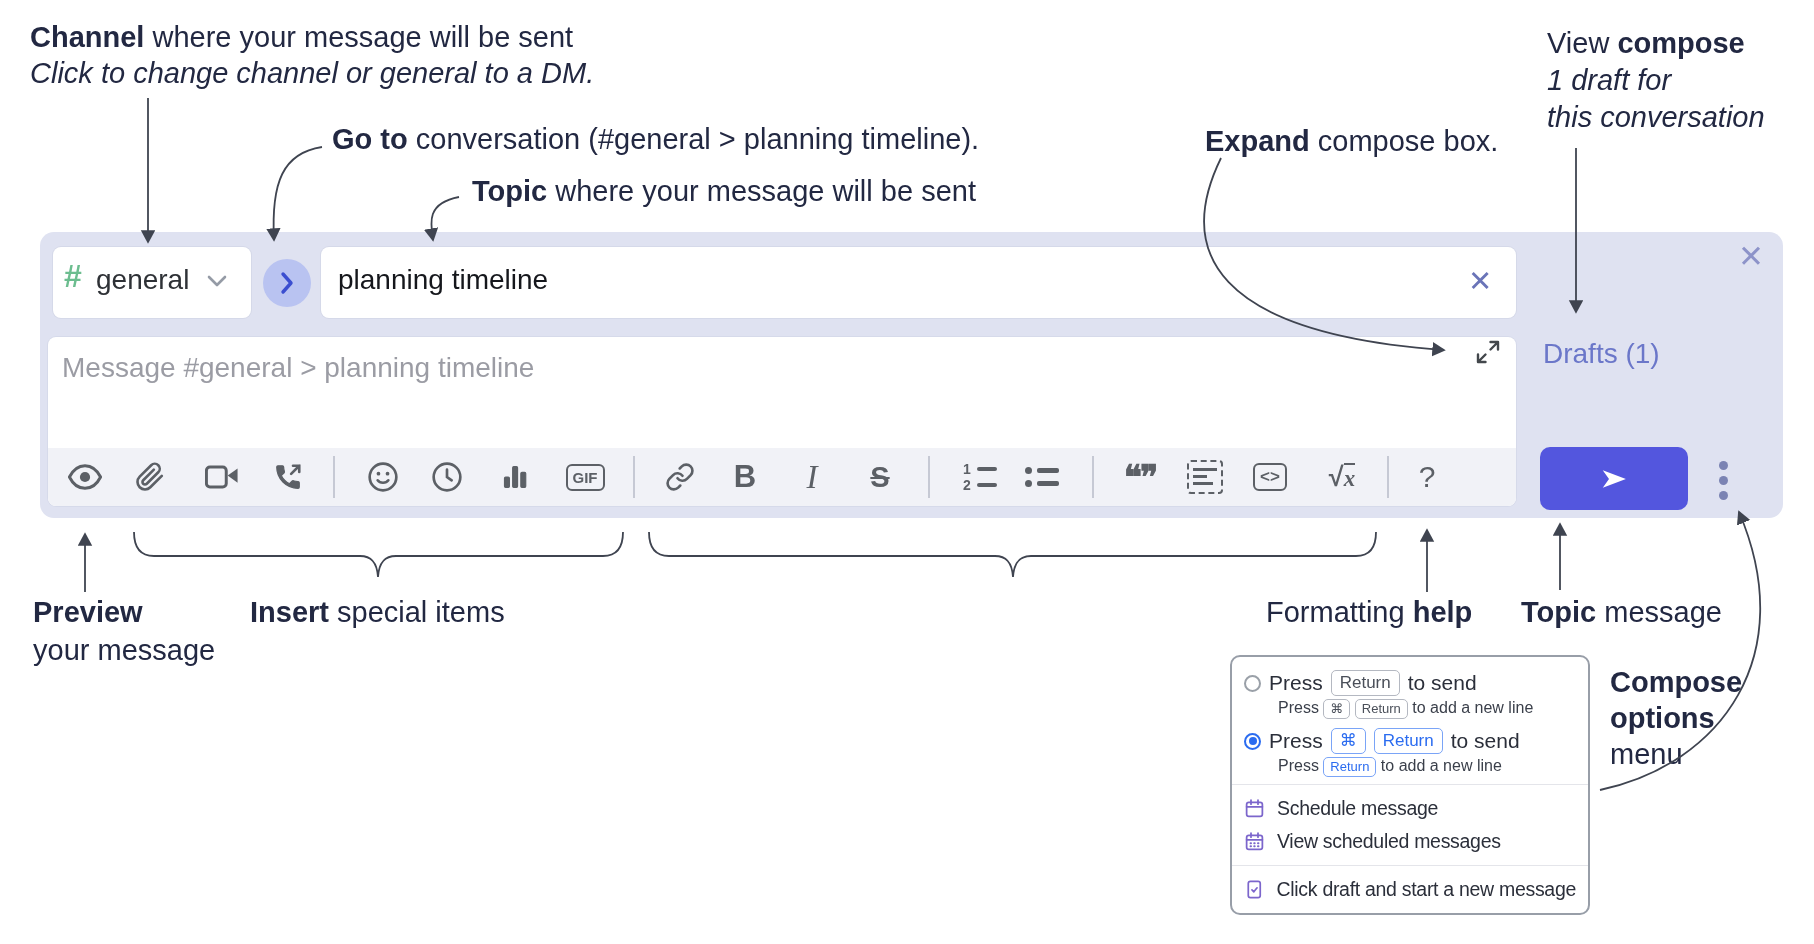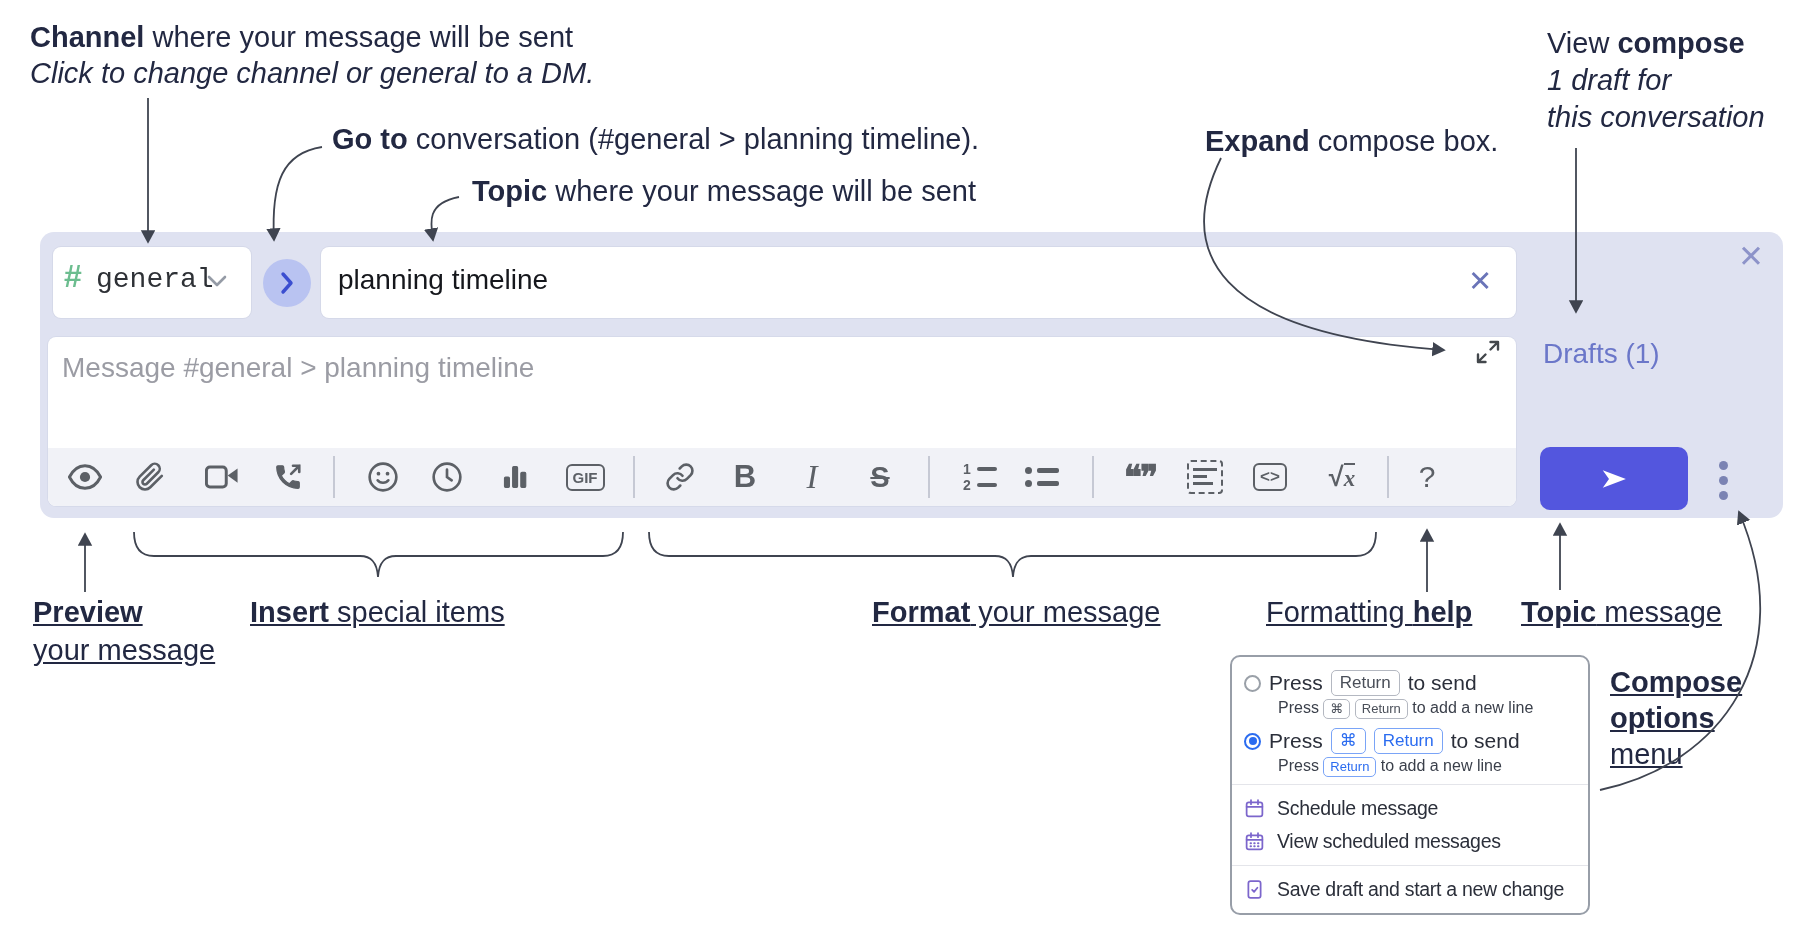--- a/index.html
+++ b/index.html
@@ -7,21 +7,21 @@
          font-family:"Liberation Sans",sans-serif;color:#20263a;}
   .abs{position:absolute;}
   .ann{font-size:29px;line-height:34px;color:#222842;white-space:nowrap;}
   .ann .b{font-weight:700;}
   .ann.it{font-style:italic;}
   
   .compose{left:40px;top:232px;width:1743px;height:286px;background:#dfe2f1;border-radius:14px;}
   .whitebox{background:#ffffff;border-radius:8px;box-shadow:0 0 0 1px rgba(90,95,130,.07);}
   .channel-box{left:53px;top:247px;width:198px;height:71px;}
   .hash{left:64px;top:258px;font-size:32px;font-weight:700;color:#6cbd8f;}
-  .channel-name{left:96px;top:264px;font-size:28px;color:#2e3136;font-family:Liberation Mono, monospace;}
+  .channel-name{left:96px;top:264px;font-size:28px;color:#2e3136;}
   .chev-gray{left:206px;top:274px;}
   .circle-btn{left:263px;top:259px;width:48px;height:48px;border-radius:50%;background:#b9c3f1;
               display:flex;align-items:center;justify-content:center;}
   .topic-box{left:321px;top:247px;width:1195px;height:71px;}
   .topic-text{left:338px;top:264px;font-size:28px;color:#15171c;}
   .xglyph{font-size:29px;color:#6a74b8;line-height:29px;}
   .topic-clear{left:1468px;top:267px;}
   .box-close{left:1738px;top:241px;color:#8d93c9;font-size:31px;line-height:31px;}
   .msg-card{left:48px;top:337px;width:1468px;height:169px;background:#fff;border-radius:8px;
             box-shadow:0 0 0 1px rgba(90,95,130,.06);}
@@ -49,21 +49,21 @@
   .mathic .vx{font-family:"Liberation Serif",serif;font-style:italic;border-top:2.5px solid #5c6066;
               padding-top:1px;font-size:23px;}
   .qic{font-family:"Liberation Serif",serif;font-weight:700;font-size:34px;letter-spacing:-2px;}
   .listic{display:flex;flex-direction:column;gap:6px;}
   .listic .row{display:flex;align-items:center;gap:5px;}
   .listic .num{font-size:14px;font-weight:700;line-height:10px;width:9px;}
   .listic .dot{width:7px;height:7px;border-radius:50%;background:#5c6066;}
   .listic .bar{height:4.5px;border-radius:2px;background:#5c6066;}
   .helpq{font-size:30px;font-weight:400;color:#5c6066;}
   
-  .lbl{font-size:29px;line-height:38px;white-space:nowrap;color:#222842;text-decoration:underline;}
+  .lbl{font-size:29px;line-height:38px;white-space:nowrap;color:#222842;}
   .lbl .b{font-weight:700;}
   
   .menu{left:1230px;top:655px;width:360px;height:260px;background:#fff;border:2px solid #989ea8;
         border-radius:10px;box-sizing:border-box;padding:10px 0 0 0;}
   .mrow{display:flex;align-items:center;gap:8px;padding:3px 12px;white-space:nowrap;}
   .mtxt{font-size:21px;color:#2b2f3a;}
   .msub{font-size:16px;color:#3a3f4a;padding-left:46px;}
   .key{display:inline-block;border:1.5px solid #b4b8c1;border-radius:5px;background:#fff;
        color:#4a4f59;padding:0px 8px;font-size:17px;line-height:24px;vertical-align:middle;}
   .key.sm{font-size:13px;line-height:18px;padding:0 6px;}
@@ -265,23 +265,20 @@
       <i></i>
     </div>
 
   <div class="abs lbl" style="left:33px;top:593px">
     <span class="b">Preview</span><br>
     <span>your message</span>
   </div>
   <div class="abs lbl" style="left:250px;top:593px">
     <span class="b">Insert</span><span> special items</span>
   </div>
-  <div class="abs lbl" style="left:872px;top:593px">
-    <span class="b">Format</span><span> your message</span>
-  </div>
   <div class="abs lbl" style="left:1266px;top:593px">
     <span>Formatting </span><span class="b">help</span>
   </div>
   <div class="abs lbl" style="left:1521px;top:593px">
     <span class="b">Topic</span><span> message</span>
   </div>
   <div class="abs lbl" style="left:1610px;top:664px;line-height:36px">
     <span class="b">Compose</span><br>
     <span class="b">options</span><br>
     <span>menu</span>
@@ -327,21 +324,21 @@
           <path d="M7.5 14 h.5 M11.7 14 h.5 M16 14 h.5 M7.5 17.5 h.5 M11.7 17.5 h.5 M16 17.5 h.5" stroke-width="2.3"></path>
         </svg>
       <span>View scheduled messages</span>
     </div>
     <div class="mdivider"></div>
     <div class="mitem">
       <svg width="21" height="21" viewBox="0 0 24 24" fill="none" stroke="#7c66cc" stroke-width="2" stroke-linecap="round" stroke-linejoin="round">
           <rect x="5" y="2.5" width="14" height="19" rx="2.5"></rect>
           <path d="M9.3 12.5 l2.2 2.2 L15.3 10"></path>
         </svg>
-      <span>Save draft and start a new change</span>
+      <span>Click draft and start a new message</span>
     </div>
   </div>
 
   <svg class="abs overlay" width="1814" height="944" viewBox="0 0 1814 944">
     <defs>
       <marker id="ah" markerWidth="9" markerHeight="9" refX="6.5" refY="4" orient="auto">
         <path d="M0,0 L7.5,4 L0,8 Z" fill="#3f4450"></path>
       </marker>
     </defs>
     <g stroke="#3f4450" stroke-width="1.8" fill="none">

